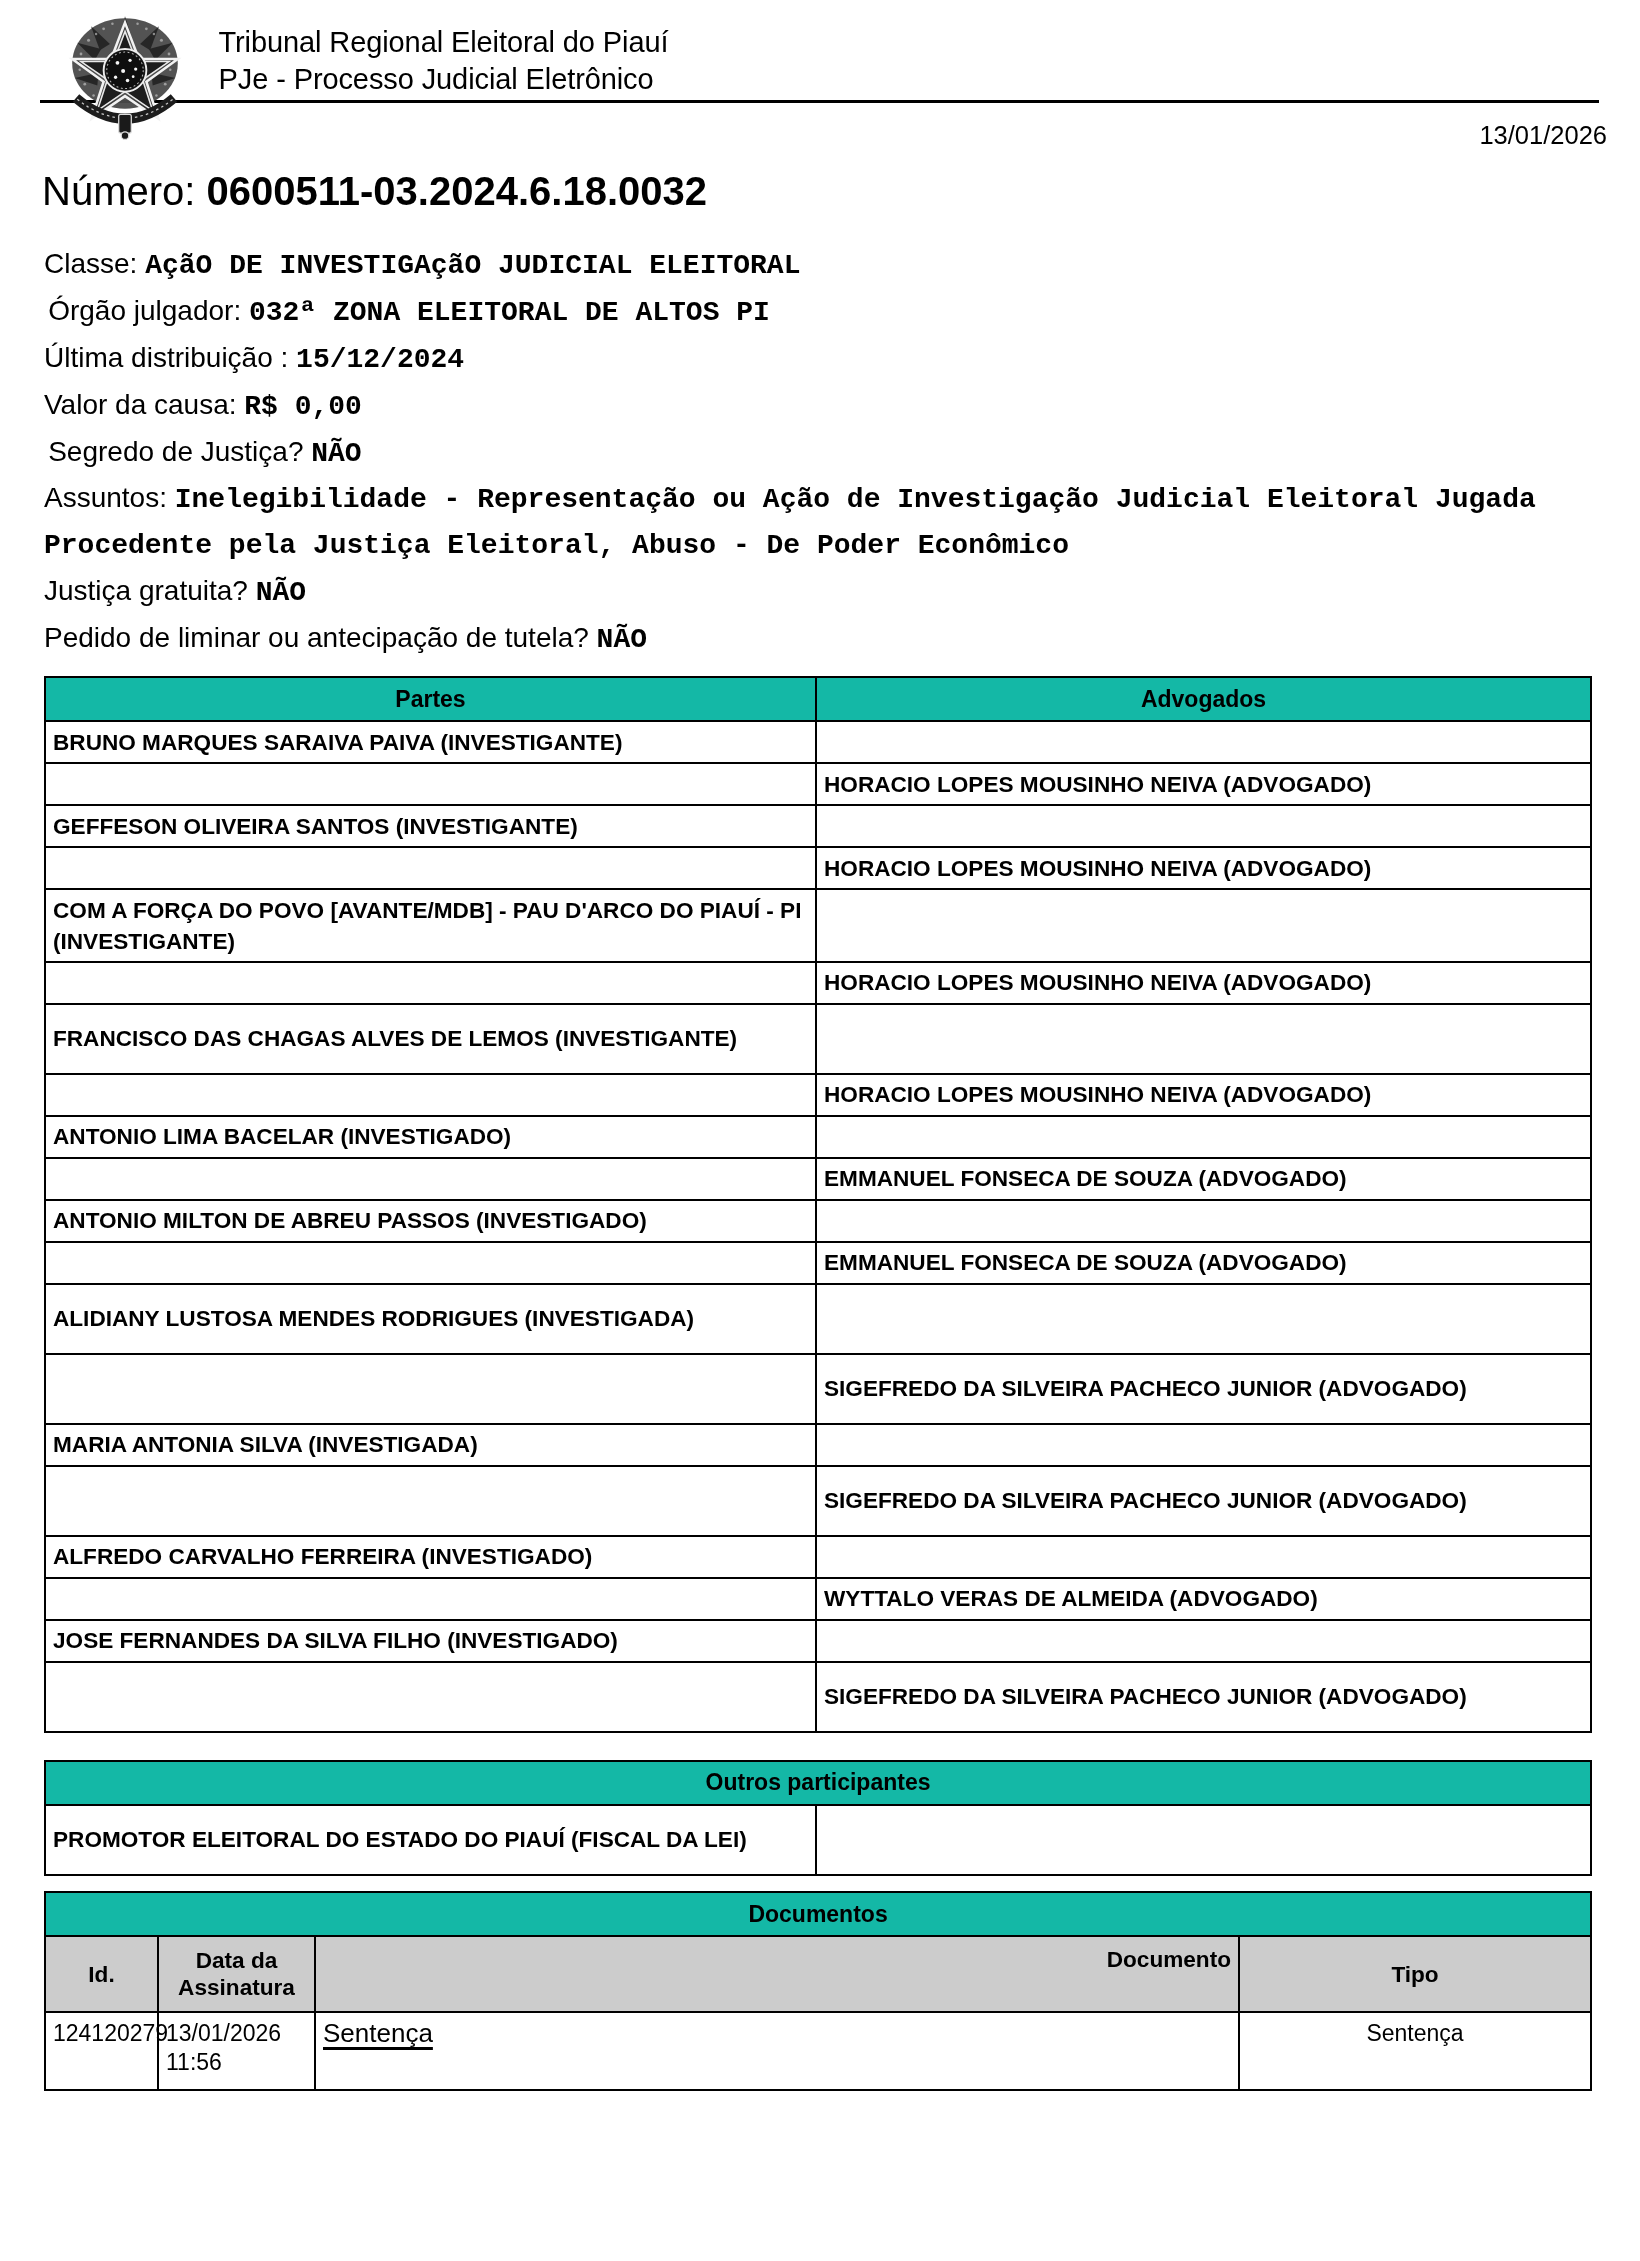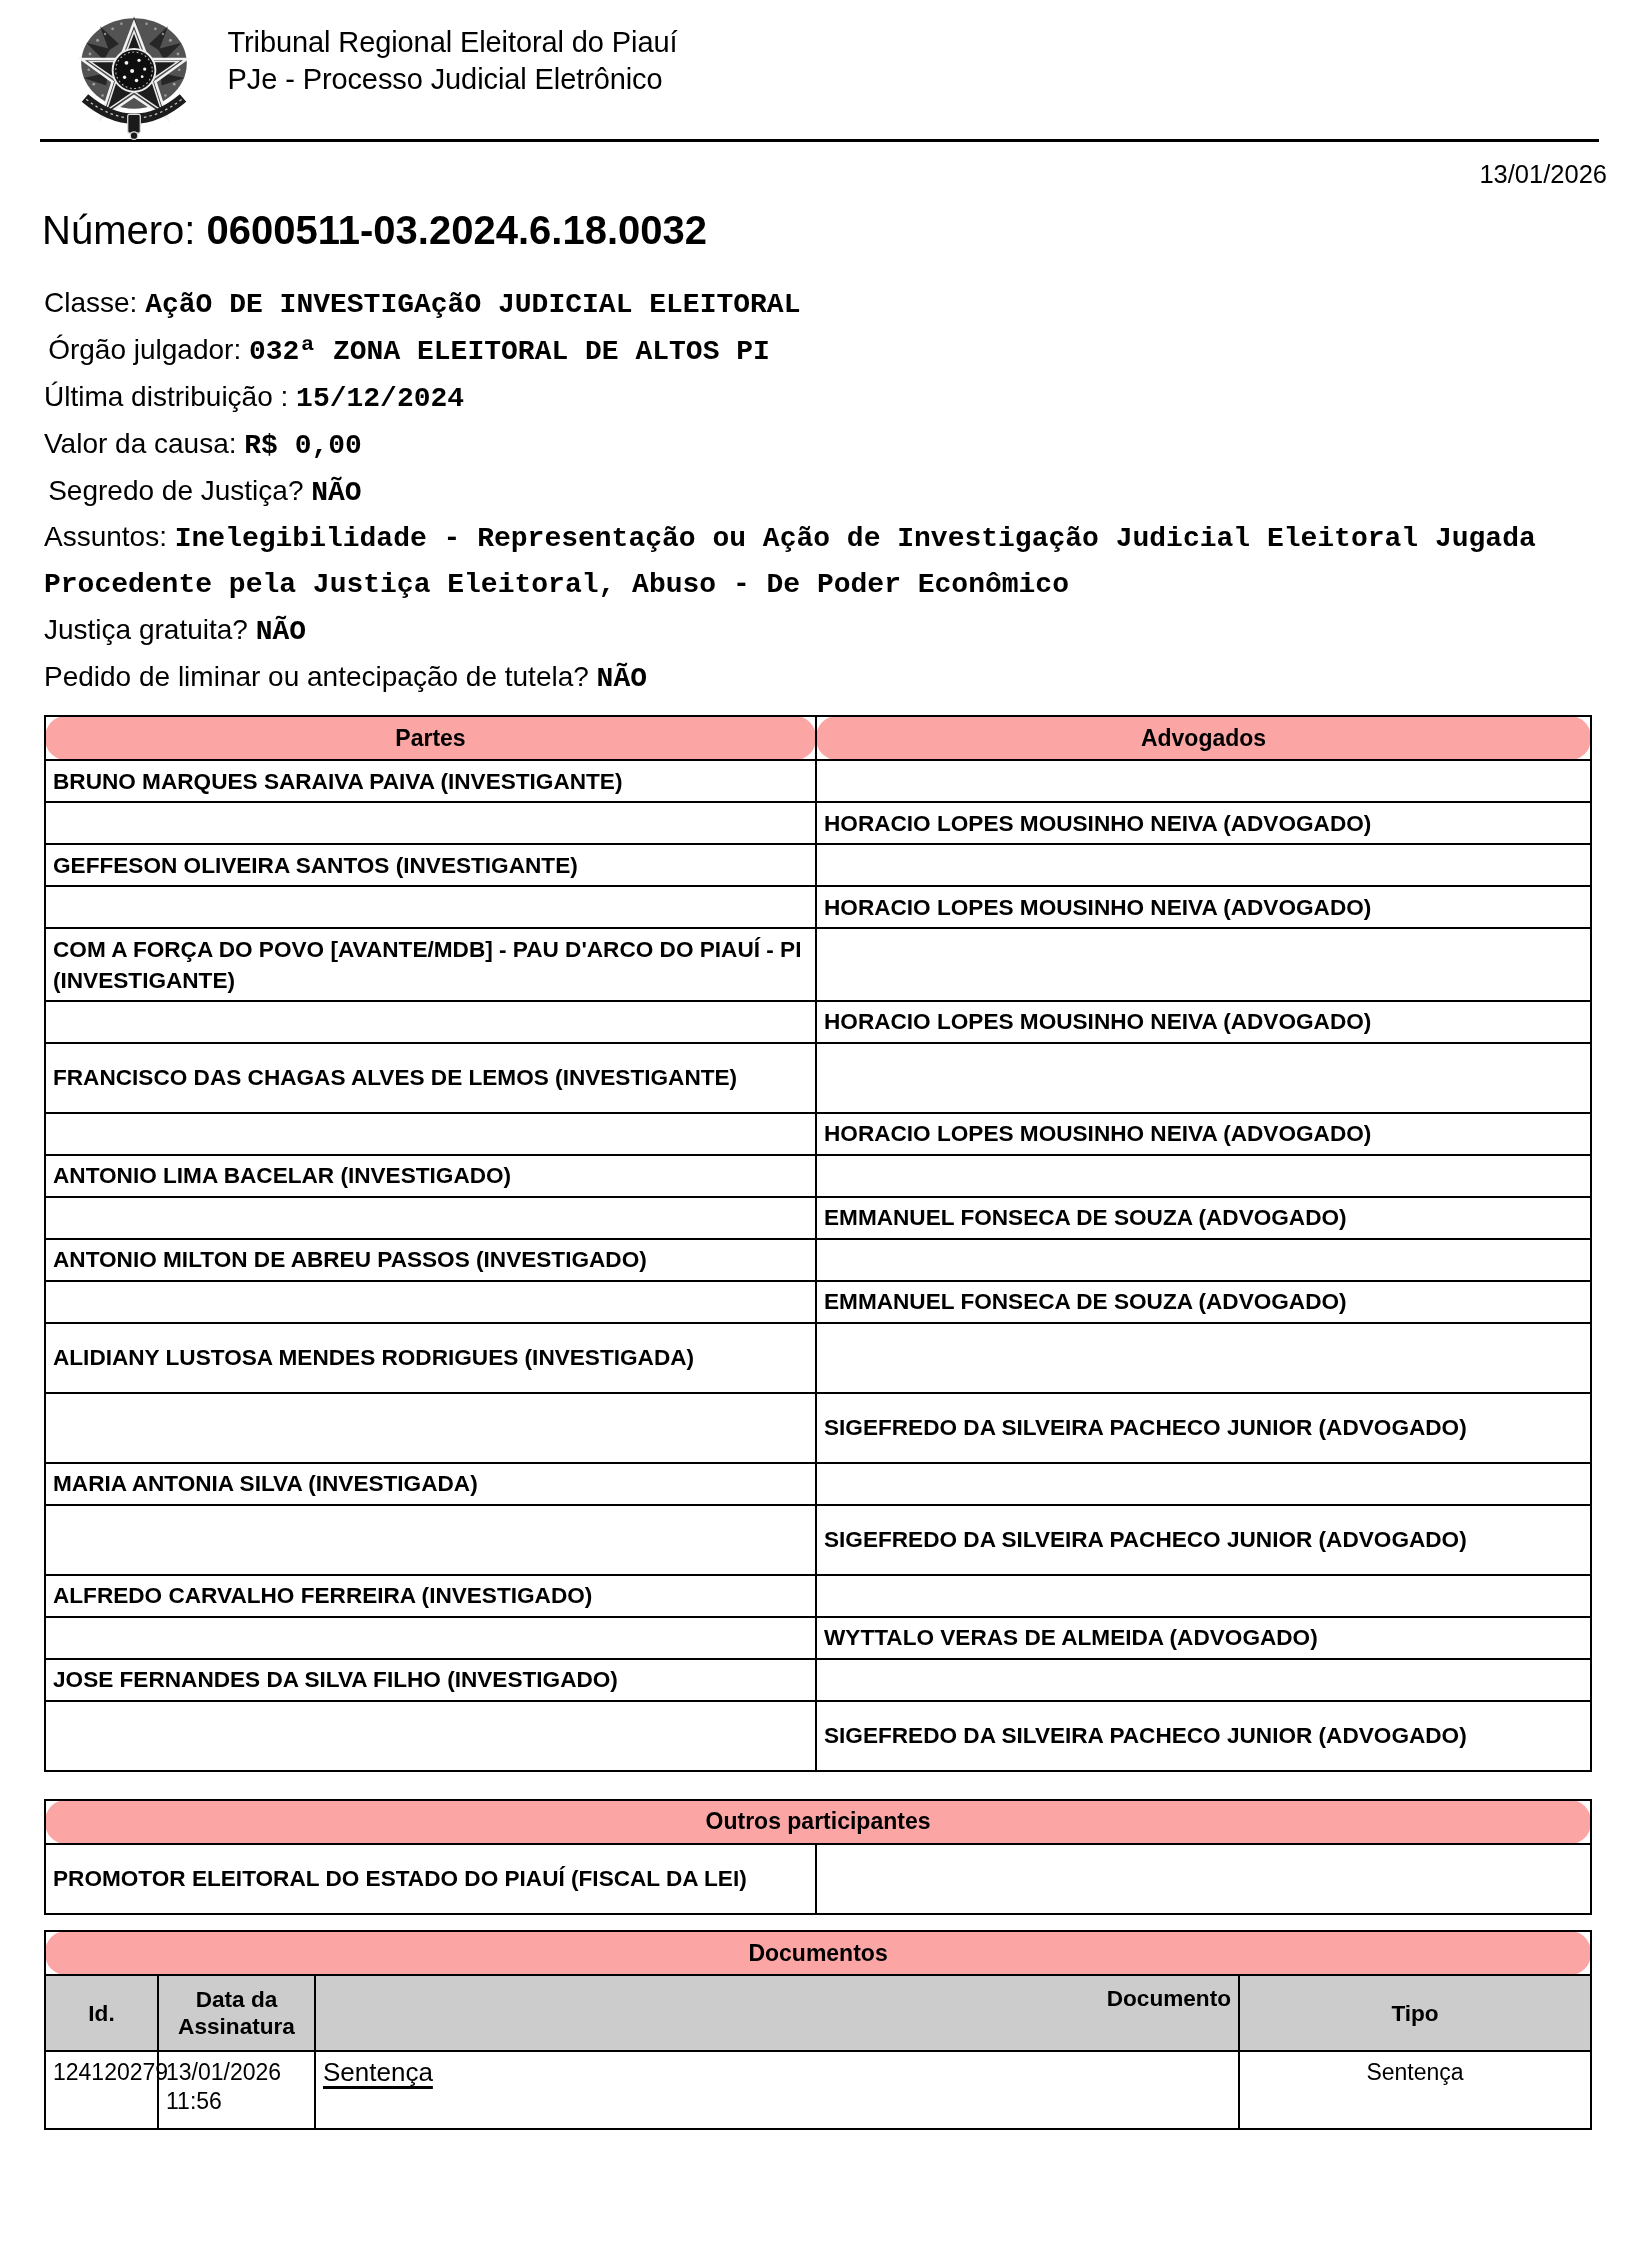--- a/index.html
+++ b/index.html
@@ -15,23 +15,22 @@
     color: #000000;
     position: relative;
     overflow: hidden;
   }
 
   
   .doc-header {
     display: flex;
     align-items: flex-start;
     padding: 10px 0 0 40px;
-    height: 139px;
+    height: 100px;
     box-sizing: border-box;
-    margin-left: 9px;
   }
   .emblem-wrap {
     width: 170px;
     height: 139px;
     flex: 0 0 170px;
     display: flex;
     align-items: flex-start;
     justify-content: center;
   }
   .emblem {
@@ -104,26 +103,25 @@
     border: 2.1px solid #000;
     vertical-align: middle;
     padding: 4.2px 7px;
     font-size: 22.6px;
     line-height: 31px;
     font-weight: bold;
     text-align: left;
     box-sizing: border-box;
   }
   table.pje th.section-head {
-    background: #fca5a5;
+    background: #14b8a6;
     text-align: center;
     font-weight: bold;
     font-size: 23px;
     height: 44px;
-    border-radius: 21px;
   }
   table.pje td.cell {
     height: 42px;
   }
   table.pje td.tall {
     height: 70px;
   }
   .t-parties { margin-top: 14px; }
   .t-parties col.c1 { width: 771px; }
   .t-parties col.c2 { width: 775px; }

